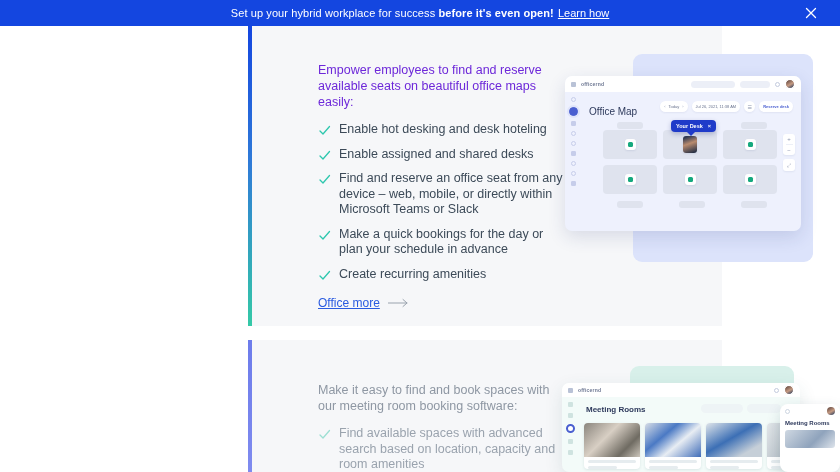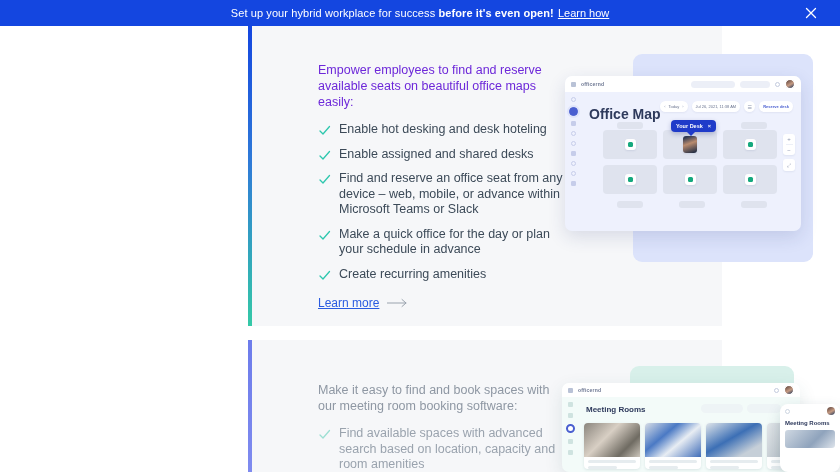--- a/index.html
+++ b/index.html
@@ -142,21 +142,21 @@
     width: 5px; height: 5px; border-radius: 50%;
     border: 1px solid #c6cdea;
   }
   .side-ic.sq { border-radius: 1px; background: #c6cdea; border-color: #c6cdea; }
   .side-ic.active {
     width: 9px; height: 9px; background: #4a5fd0; border-color: #4a5fd0;
     box-shadow: 0 0 0 2px #dfe4fa;
   }
   .mock-title {
     position: absolute; left: 24px; top: 14px;
-    font-size: 14px; font-weight: 700; color: #2e3a5c;
+    font-size: 10px; font-weight: 400; color: #2e3a5c;
   }
   .mock-toolbar {
     position: absolute; right: 8px; top: 9px;
     display: flex; align-items: center; gap: 4px;
   }
   .tb-pill {
     height: 11px; border-radius: 6px; background: #ffffff;
     display: flex; align-items: center; justify-content: center;
     padding: 0 4px; gap: 3px;
     font-size: 4px; color: #6b7590;
@@ -356,42 +356,42 @@
               </svg>
           </span>
           <span class="bullet-text">Enable assigned and shared desks</span>
         </li>
         <li class="bullet">
           <span class="check">
             <svg width="13" height="13" viewBox="0 0 13 13">
                 <path d="M2 7 L5 10 L11.5 2.5" stroke="#2ec7ae" stroke-width="1.3" fill="none" stroke-linecap="round" stroke-linejoin="round"></path>
               </svg>
           </span>
-          <span class="bullet-text">Find and reserve an office seat from any device – web, mobile, or advance within Microsoft Teams or Slack</span>
+          <span class="bullet-text">Find and reserve an office seat from any device – web, mobile, or directly within Microsoft Teams or Slack</span>
         </li>
         <li class="bullet">
           <span class="check">
             <svg width="13" height="13" viewBox="0 0 13 13">
                 <path d="M2 7 L5 10 L11.5 2.5" stroke="#2ec7ae" stroke-width="1.3" fill="none" stroke-linecap="round" stroke-linejoin="round"></path>
               </svg>
           </span>
-          <span class="bullet-text">Make a quick office for the day or plan your schedule in advance</span>
+          <span class="bullet-text">Make a quick bookings for the day or plan your schedule in advance</span>
         </li>
         <li class="bullet">
           <span class="check">
             <svg width="13" height="13" viewBox="0 0 13 13">
                 <path d="M2 7 L5 10 L11.5 2.5" stroke="#2ec7ae" stroke-width="1.3" fill="none" stroke-linecap="round" stroke-linejoin="round"></path>
               </svg>
           </span>
           <span class="bullet-text">Create recurring amenities</span>
         </li>
       </ul>
 
       <div class="learn-more-row">
-        <span class="learn-more-label">Learn more</span>
+        <span class="learn-more-label">Office more</span>
         <span class="arrow">
           <svg width="22" height="10" viewBox="0 0 22 10">
               <path d="M0 5 H19 M15 1.5 L19 5 L15 8.5" stroke="#9aa3ae" stroke-width="1" fill="none" stroke-linecap="round" stroke-linejoin="round"></path>
             </svg>
         </span>
       </div>
     </div>
 
     <div class="mock1-wrap" style="left:317px; top:28px;">
       <div class="mock1-bg"></div>

